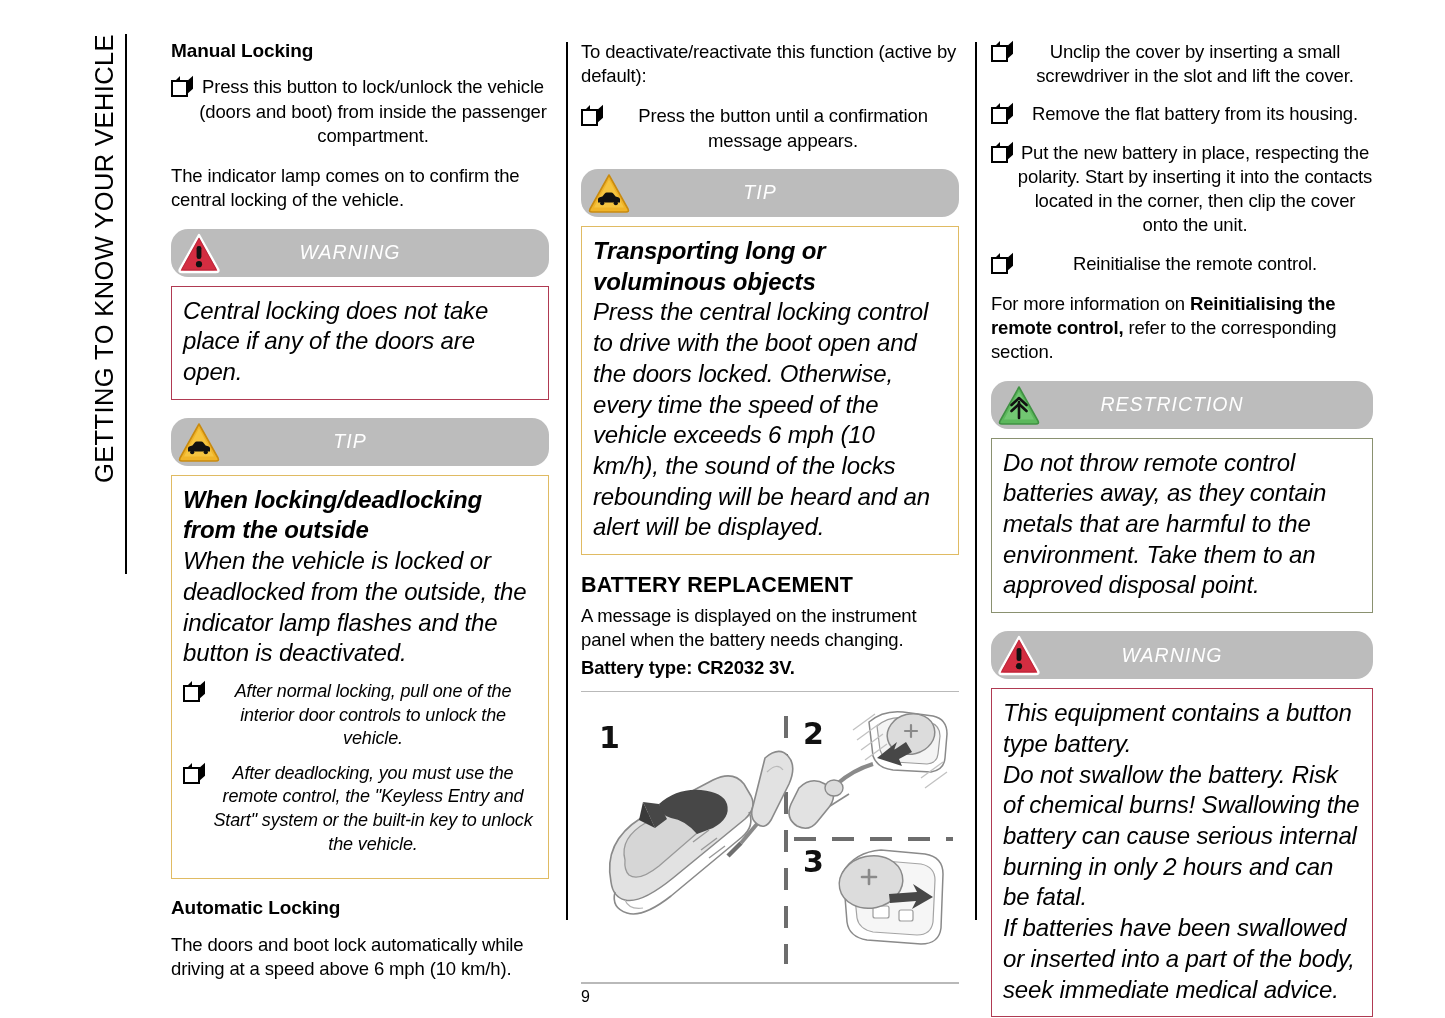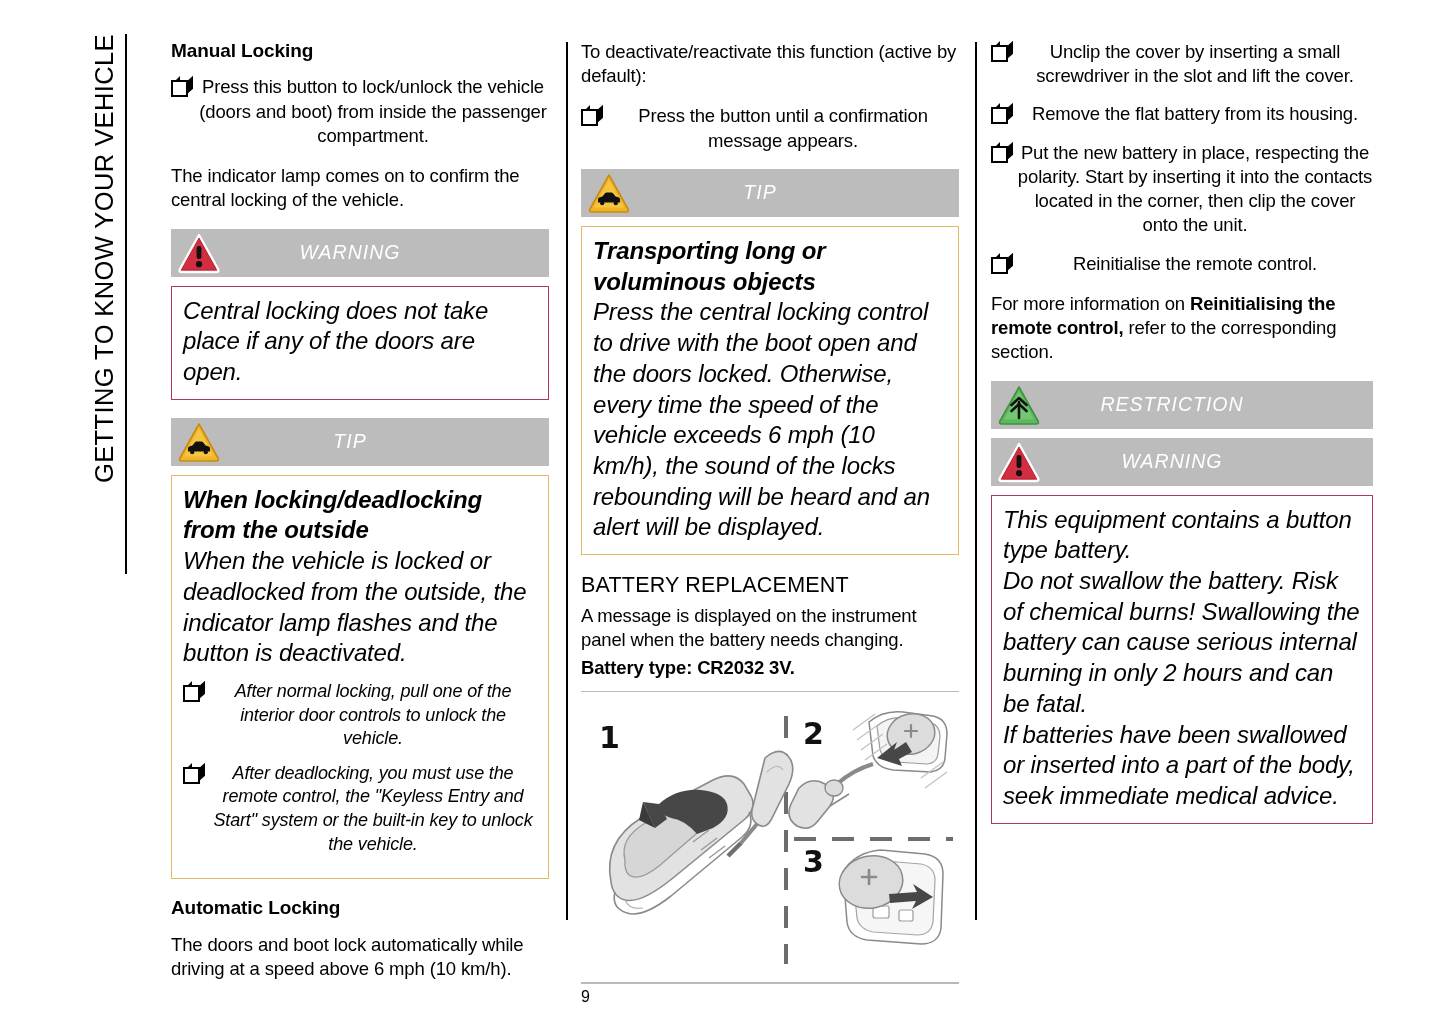--- a/index.html
+++ b/index.html
@@ -37,21 +37,21 @@
   .coldiv{position:absolute;width:2px;background:#000;top:42px;height:878px;}
   .coldiv1{left:566px;}
   .coldiv2{left:975px;}
 
   
   h2.sec{
     font-size:19px;font-weight:bold;margin:0 0 13px 0;line-height:1.18;
     letter-spacing:-.1px;
   }
   h2.bigsec{
-    font-size:21.5px;font-weight:normal;margin:0 0 6px 0;line-height:1.15;
+    font-size:21.5px;font-weight:bold;margin:0 0 6px 0;line-height:1.15;
     letter-spacing:.2px;
   }
   p.body{
     font-size:18.5px;line-height:1.31;margin:0 0 16px 0;letter-spacing:-.15px;
   }
   p.body:last-child{margin-bottom:0;}
   p.tight{margin-bottom:4px;}
   b{font-weight:bold;}
 
   
@@ -77,20 +77,21 @@
     width:5px;height:13px;background:#000;
     transform:skewY(-42deg);
   }
 
   
   .adm-head{
     position:relative;height:48px;
     background:linear-gradient(#bcbcbc,#bcbcbc);
     display:flex;align-items:center;justify-content:center;
     margin-bottom:9px;
+    border-radius:17px;
   }
   .adm-head .ttl{
     font-size:19.5px;font-style:italic;color:#ffffff;letter-spacing:1px;
     font-weight:400;transform:translateX(-10px);
   }
   .adm-icon{
     position:absolute;left:6px;top:3px;width:44px;height:42px;
   }
   .adm-body{
     border:1.6px solid #a3a3a3;padding:9px 11px 11px 11px;
@@ -343,20 +344,23 @@
           <path d="M22 7.5 L37 35.5 L7 35.5 Z" fill="#7ccd7c" opacity=".7"></path>
           <g stroke="#111111" stroke-width="2.6" fill="none" stroke-linecap="round" stroke-linejoin="round">
             <path d="M14.5 21 L22 14 L29.5 21"></path>
             <path d="M14.5 27 L22 20 L29.5 27"></path>
             <line x1="22" y1="18" x2="22" y2="34"></line>
           </g>
         </svg>
       </span>
       <span class="ttl">RESTRICTION</span>
     </div>
+    <div class="adm-body b-restrict">
+      <p>Do not throw remote control batteries away, as they contain metals that are harmful to the environment. Take them to an approved disposal point.</p>
+    </div>
 
     <div class="adm-head">
       <span class="adm-icon">
         <svg viewBox="0 0 44 42" width="44" height="42">
           <path d="M22 3 L41 37 Q42.5 40 39 40 L5 40 Q1.5 40 3 37 Z" fill="#d32d41" stroke="#ffffff" stroke-width="2.4" stroke-linejoin="round"></path>
           <path d="M22 6 L38.5 36 Q39.5 37.8 37 37.8 L7 37.8 Q4.5 37.8 5.5 36 Z" fill="none" stroke="#a81f33" stroke-width="1" opacity=".5"></path>
           <rect x="19.6" y="14" width="4.8" height="13" rx="2.2" fill="#111111"></rect>
           <circle cx="22" cy="32.2" r="3.1" fill="#111111"></circle>
         </svg>
       </span>

